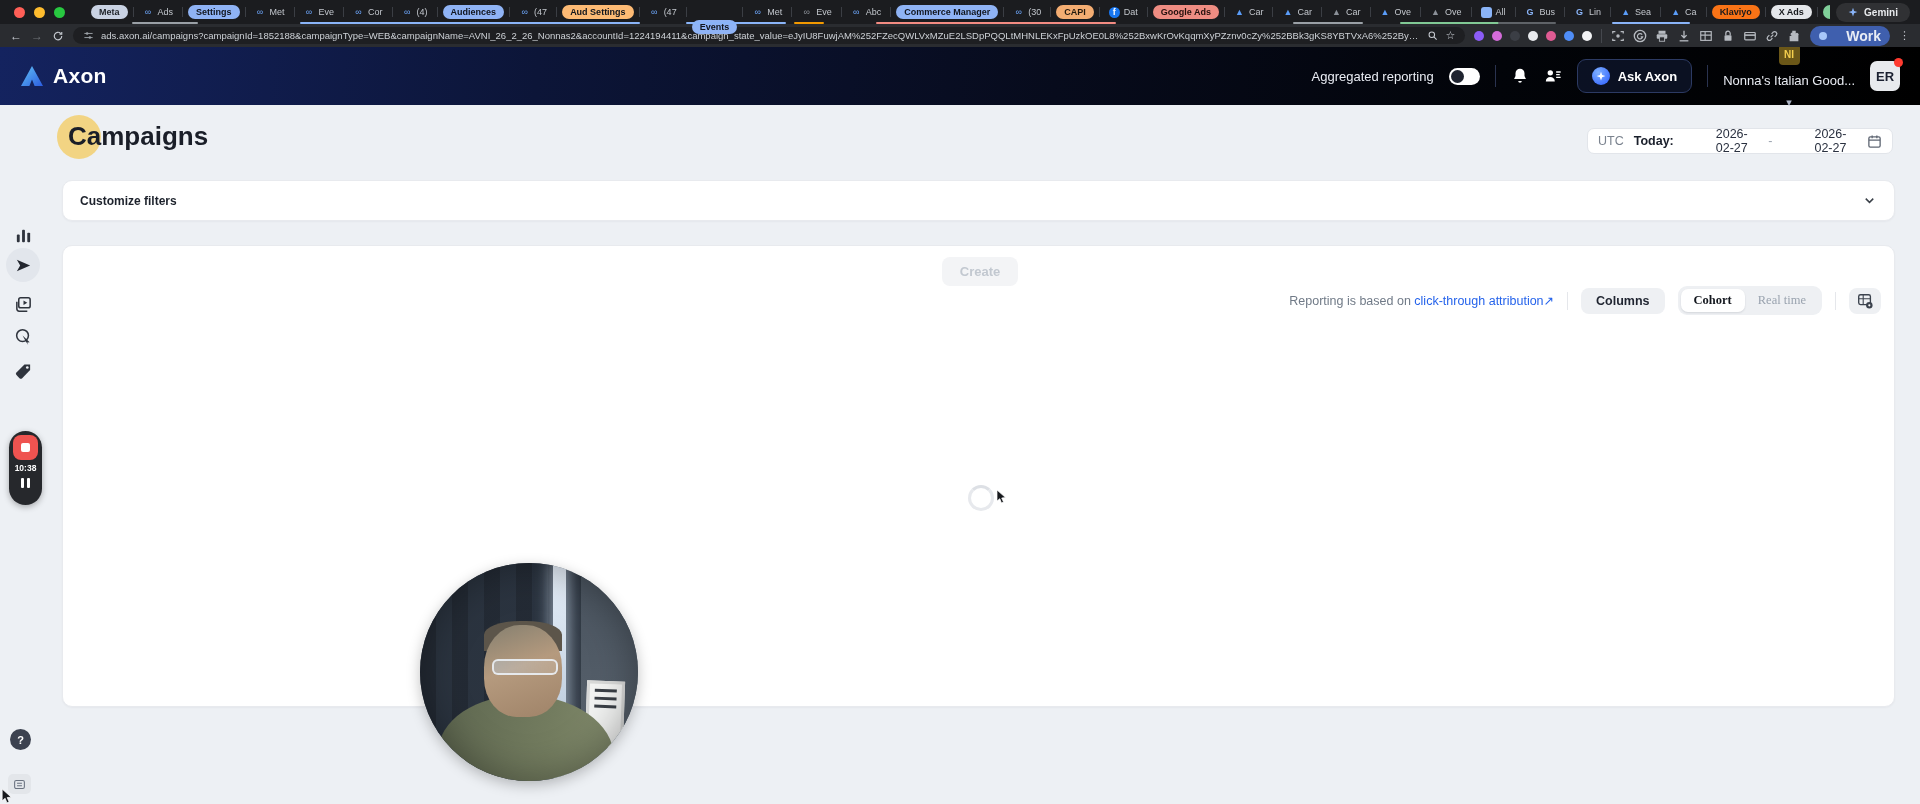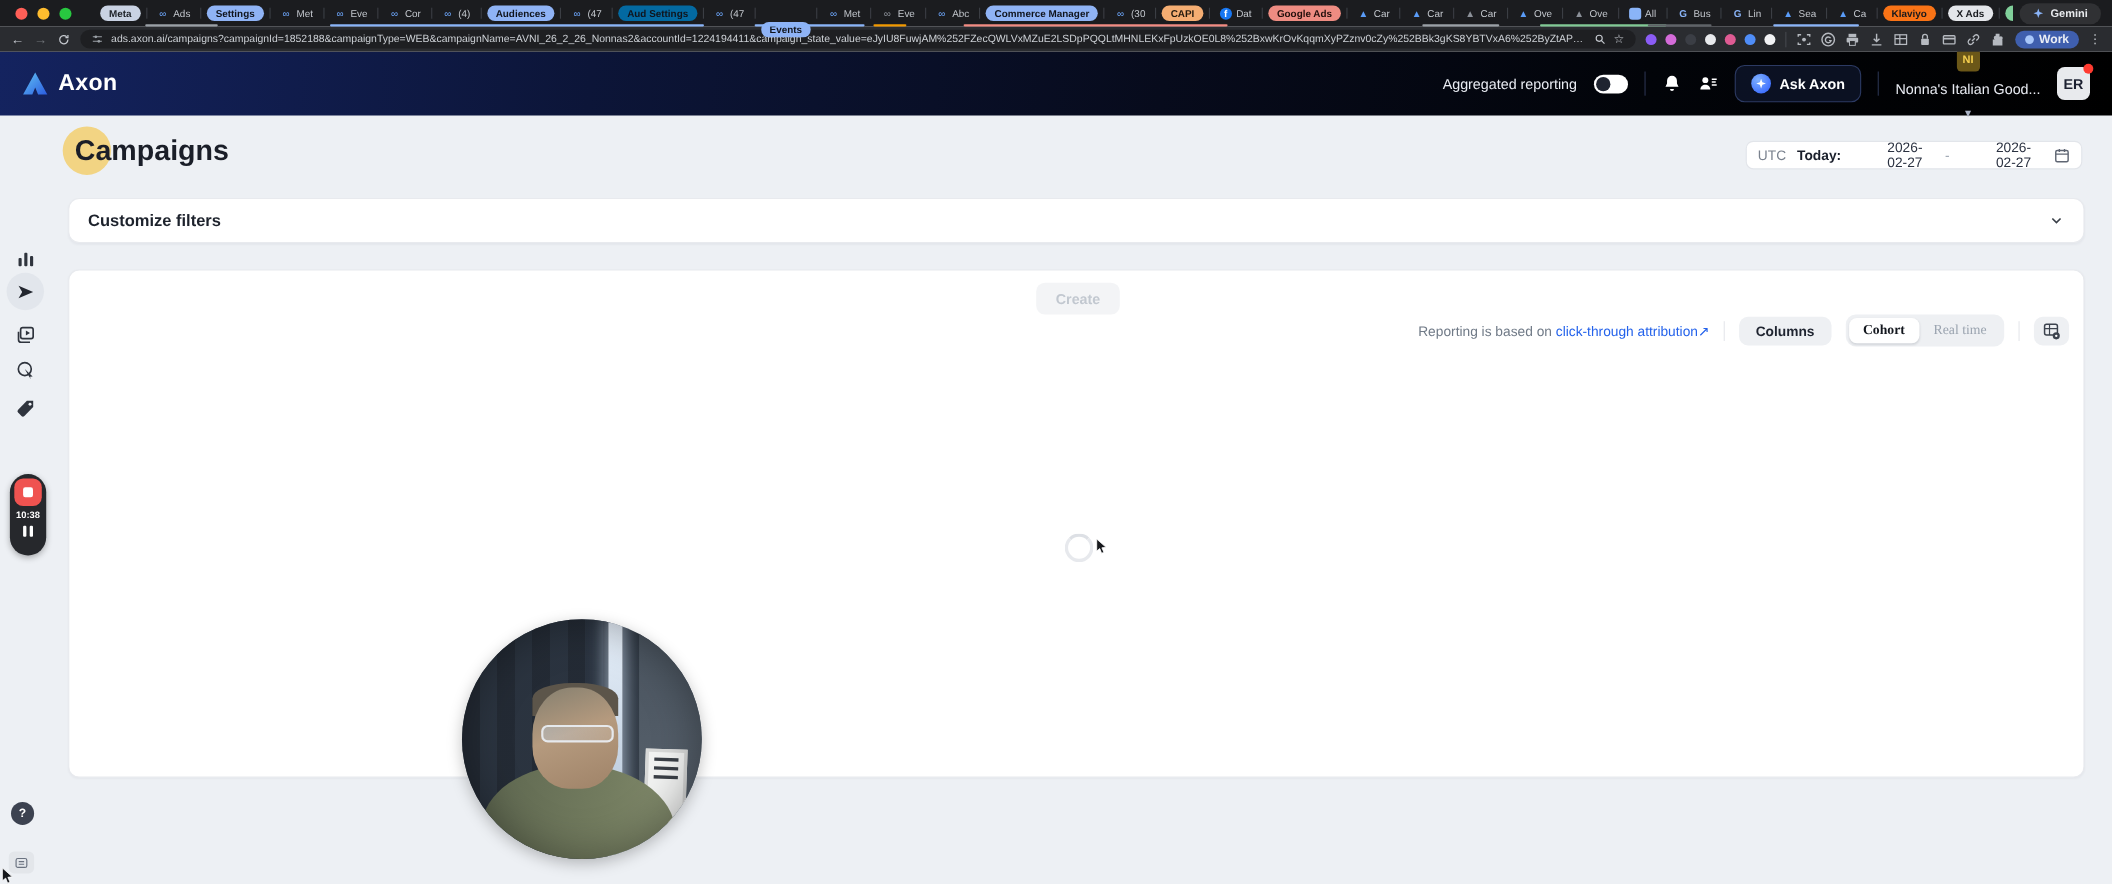--- a/index.html
+++ b/index.html
@@ -29,21 +29,21 @@
   .nav-btn { color:#c7cbd1; font-size:12px; line-height:1; }
   .nav-btn.dim { color:#6f7378; }
   .url-field { flex:1; height:17px; background:#1e1f22; border-radius:12px; display:flex; align-items:center;
     gap:7px; padding:0 10px; min-width:0; }
   .url-text { flex:1; color:#cdd1d6; font-size:9.5px; white-space:nowrap; overflow:hidden; text-overflow:ellipsis; }
   .field-ic { color:#c7cbd1; font-size:10px; flex:none; display:flex; }
   .ext-dot { width:10px; height:10px; border-radius:50%; flex:none; }
   .ext-row { display:flex; gap:8px; align-items:center; }
   .tb-ic { display:flex; width:14px; height:14px; flex:none; }
   .tb-div { width:1px; height:14px; background:#45484e; }
-  .work-chip { display:flex; align-items:center; gap:5px; background:#3f5fae; color:#e9edf5; font-size:11px;
+  .work-chip { display:flex; align-items:center; gap:19px; background:#3f5fae; color:#e9edf5; font-size:14px;
     font-weight:700; border-radius:10px; padding:2px 9px; }
   .work-chip .dot { width:8px; height:8px; border-radius:50%; background:#a8c7fa; }
   .menu-dots { color:#c7cbd1; font-size:11px; }
 
   
   .appheader { position:absolute; left:0; top:47px; width:1920px; height:58px; z-index:30;
     background:linear-gradient(95deg,#14235f 0%,#0c1538 28%,#070b1c 55%,#020409 78%,#000 100%);
     display:flex; align-items:center; padding:0 20px; }
   .brand { display:flex; align-items:center; gap:9px; }
   .brand-name { color:#fff; font-size:21px; font-weight:700; letter-spacing:.3px; }
@@ -74,21 +74,21 @@
     font-size:12.5px; z-index:3; }
   .date-tz { color:#7a828e; }
   .date-label { color:#1a1f2b; font-weight:700; }
   .date-val { color:#2a3140;margin-left:32px; }
   .date-sep { color:#9aa3af; }
   .date-cal { margin-left:auto; width:15px; height:15px; display:flex; }
 
   .filters-card { position:absolute; left:62px; top:180px; width:1833px; height:41px; background:#fff;
     border:1px solid #e8eaee; border-radius:10px; box-shadow:0 1px 2px rgba(16,24,40,.04);
     display:flex; align-items:center; padding:0 17px; z-index:3; }
-  .filters-label { font-size:15px; font-weight:700; color:#1d222c; }
+  .filters-label { font-size:12px; font-weight:700; color:#1d222c; }
   .filters-chev { margin-left:auto; width:15px; height:15px; display:flex; }
 
   .main-panel { position:absolute; left:62px; top:245px; width:1833px; height:462px; background:#fff;
     border:1px solid #e8eaee; border-radius:10px; box-shadow:0 1px 2px rgba(16,24,40,.04); z-index:3; }
   .panel-toolbar { position:absolute; left:16px; right:13px; top:11px; display:flex; align-items:center;flex-direction:column; }
   .btn-create { background:#f3f4f6; color:#c2c8d0; font-size:13px; font-weight:600; border:none;
     border-radius:8px; padding:7px 18px; }
   .pt-right { margin-left:auto; display:flex; align-items:center; gap:13px; }
   .rep-text { color:#707a87; font-size:12.5px; }
   .rep-link { color:#2563eb; font-size:12.5px; text-decoration:none; }
@@ -190,21 +190,21 @@
         <span>(4)</span>
       </span>
       <span class="tb-sep"></span>
       <span class="tb-pill" style="background: rgb(143, 179, 245); color: rgb(16, 20, 28);">Audiences</span>
       <span class="tb-sep"></span>
       <span class="tb-tab">
         <span class="fav" style="color: rgb(110, 168, 254);">∞</span>
         <span>(47</span>
       </span>
       <span class="tb-sep"></span>
-      <span class="tb-pill" style="background: #0369a1; color: rgb(16, 20, 28);">Aud Settings</span>
+      <span class="tb-pill" style="background: #fdba74; color: rgb(16, 20, 28);">Aud Settings</span>
       <span class="tb-sep"></span>
       <span class="tb-tab">
         <span class="fav" style="color: rgb(110, 168, 254);">∞</span>
         <span>(47</span>
       </span>
       <span class="tb-sep"></span>
       <span class="tb-pill" style="background: rgb(143, 179, 245); color: rgb(16, 20, 28); margin-top: 29px;">Events</span>
       <span class="tb-sep"></span>
       <span class="tb-tab">
         <span class="fav" style="color: rgb(110, 168, 254);">∞</span>

